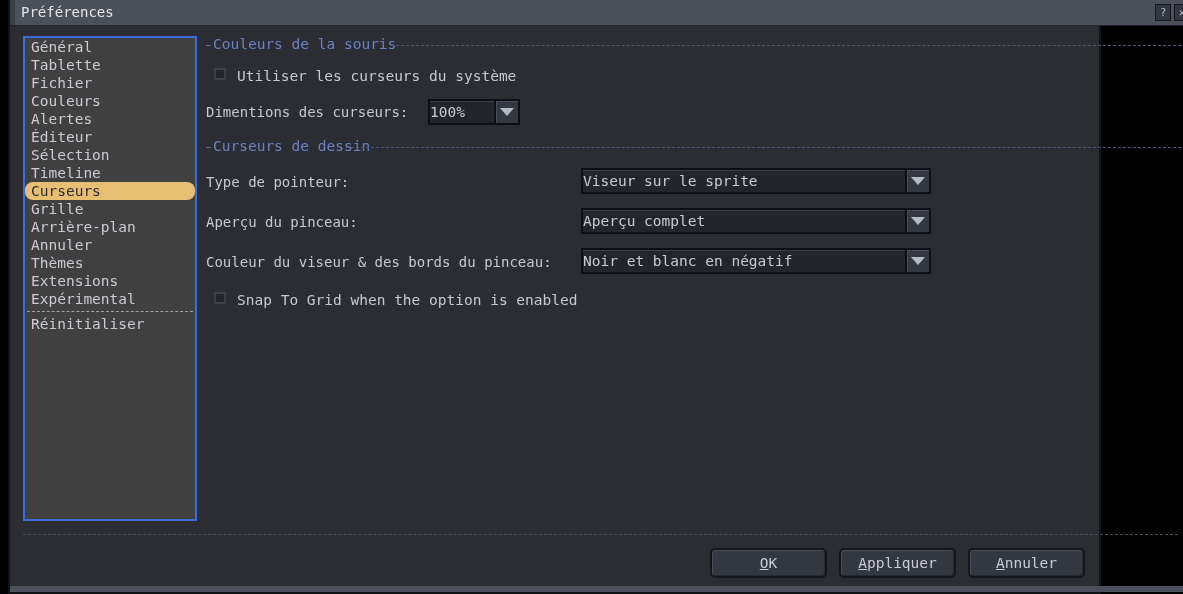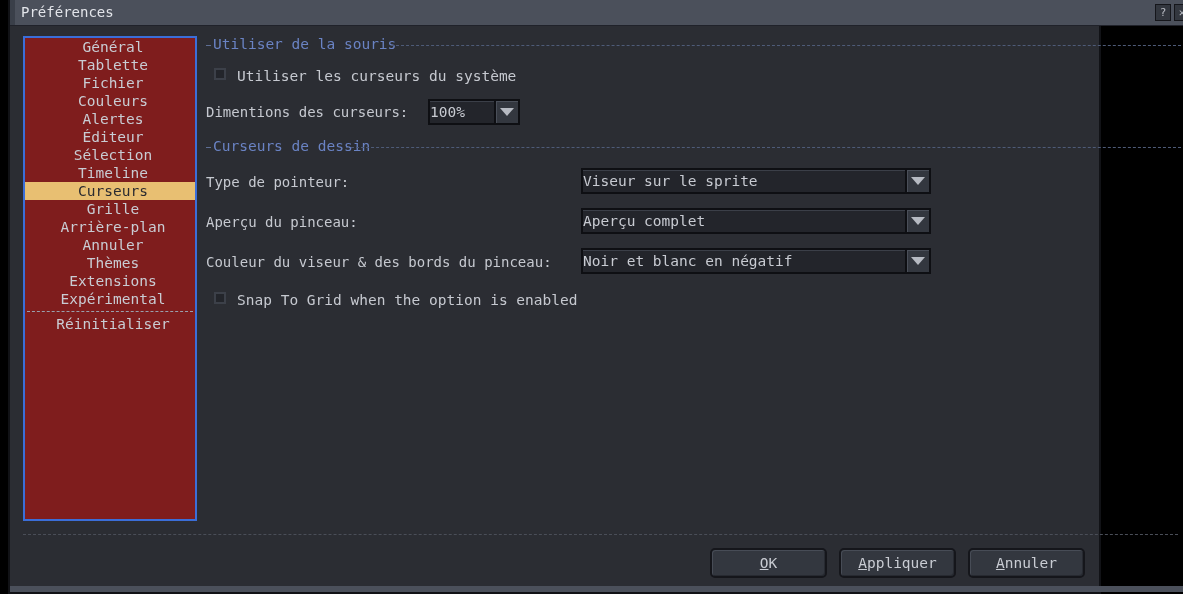--- a/index.html
+++ b/index.html
@@ -71,39 +71,39 @@
   #tb-help { right: 22px; }
   #tb-close { right: 3px; }
 
   
   #sidebar {
     position: absolute;
     left: 13px;
     top: 36px;
     width: 174px;
     height: 485px;
-    background: #7f1d1d;
+    background: #404040;
     border: 2px solid #3b6ed8;
     box-sizing: border-box;
     overflow: hidden;
-    text-align: center;
   }
   .side-item {
     position: relative;
     height: 18px;
     line-height: 18px;
     padding-left: 6px;
     font-size: 14.5px;
     color: #c9ccd3;
     white-space: nowrap;
     letter-spacing: 0px;
   }
   .side-item.selected {
     background: #e8bf72;
     color: #2a2b30;
+    border-radius: 8px;
   }
   .side-sep {
     height: 0px;
     margin: 3px 2px 3px 2px;
     border-top: 1px dashed #9aa0ac;
   }
 
   
   #main {
     position: absolute;
@@ -283,21 +283,21 @@
     <div class="side-item">Extensions</div>
     <div class="side-item">Expérimental</div>
     <div class="side-sep"></div>
     <div class="side-item">Réinitialiser</div>
   </div>
 
   <div id="main">
 
     <div class="group-head" style="top:6px;">
       <div class="gh-tick"></div>
-      <div class="gh-label">Utiliser de la souris</div>
+      <div class="gh-label">Couleurs de la souris</div>
       <div class="gh-rule" style="width:790px;"></div>
     </div>
 
     <div class="chk-row" style="left:8px; top:38px;">
       <div class="chk-box"></div>
       <div class="chk-label">Utiliser les curseurs du système</div>
     </div>
 
     <div class="field-label" style="left:0px; top:74px;">Dimentions des curseurs:</div>
     <div class="combo" style="left:222px; top:69px; width:92px;">

